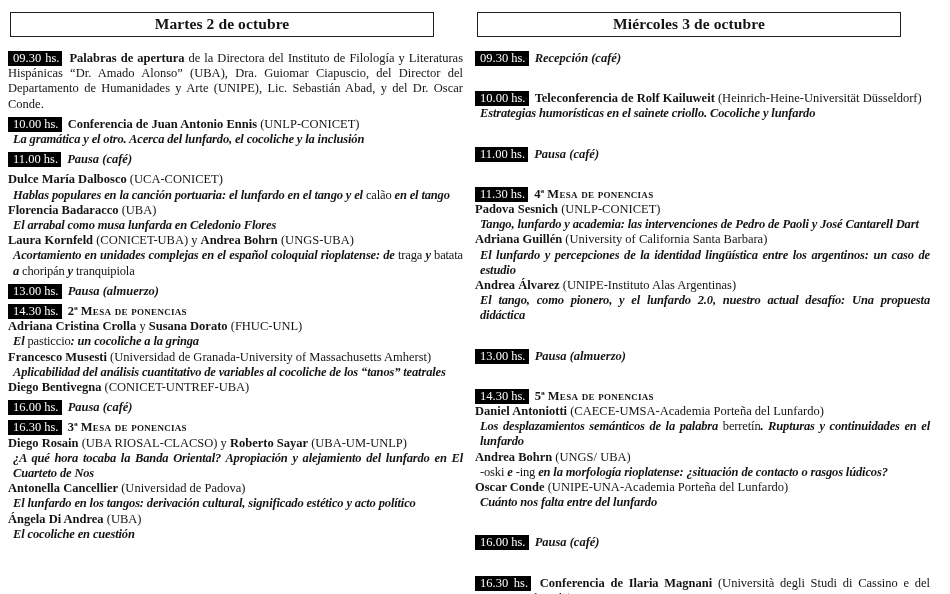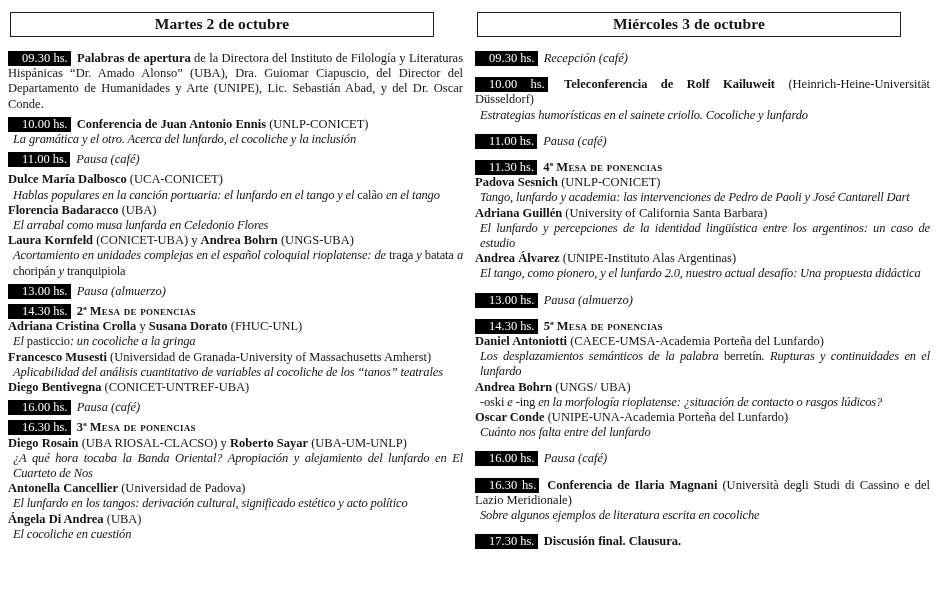--- a/index.html
+++ b/index.html
@@ -27,38 +27,38 @@
   }
   .day-title {
     margin: 0;
     font-size: 15.5px;
     font-weight: bold;
     text-align: center;
     letter-spacing: 0.1px;
   }
   .entries { margin-top: 14px; }
   .entry { margin-top: 5px; }
-  .day[data-day="1"] .entry { margin-top: 11px; }
+  .day[data-day="1"] .entry { margin-top: 25px; }
   .entries > .entry:first-child { margin-top: 0; }
   p {
     margin: 0;
     font-size: 12.5px;
     line-height: 15.2px;
     text-align: justify;
   }
   .time-badge {
     background: var(--badge-bg, #000000);
     color: var(--badge-text, #ffffff);
-    padding: 0 3px 1px 14px;
+    padding: 0 3px 1px 5px;
     margin-right: 3px;
     white-space: nowrap;
   }
   .seg-b { font-weight: bold; font-style: normal; }
   .seg-n { font-weight: normal; font-style: normal; }
-  .seg-i { font-style: italic; font-weight: normal; }
+  .seg-i { font-style: italic; font-weight: bold; }
   .seg-sc {
     font-weight: bold;
     font-variant: small-caps;
     letter-spacing: 0.3px;
   }
   .talk-title {
     padding-left: 5px;
     letter-spacing: -0.15px;
   }
 </style>

